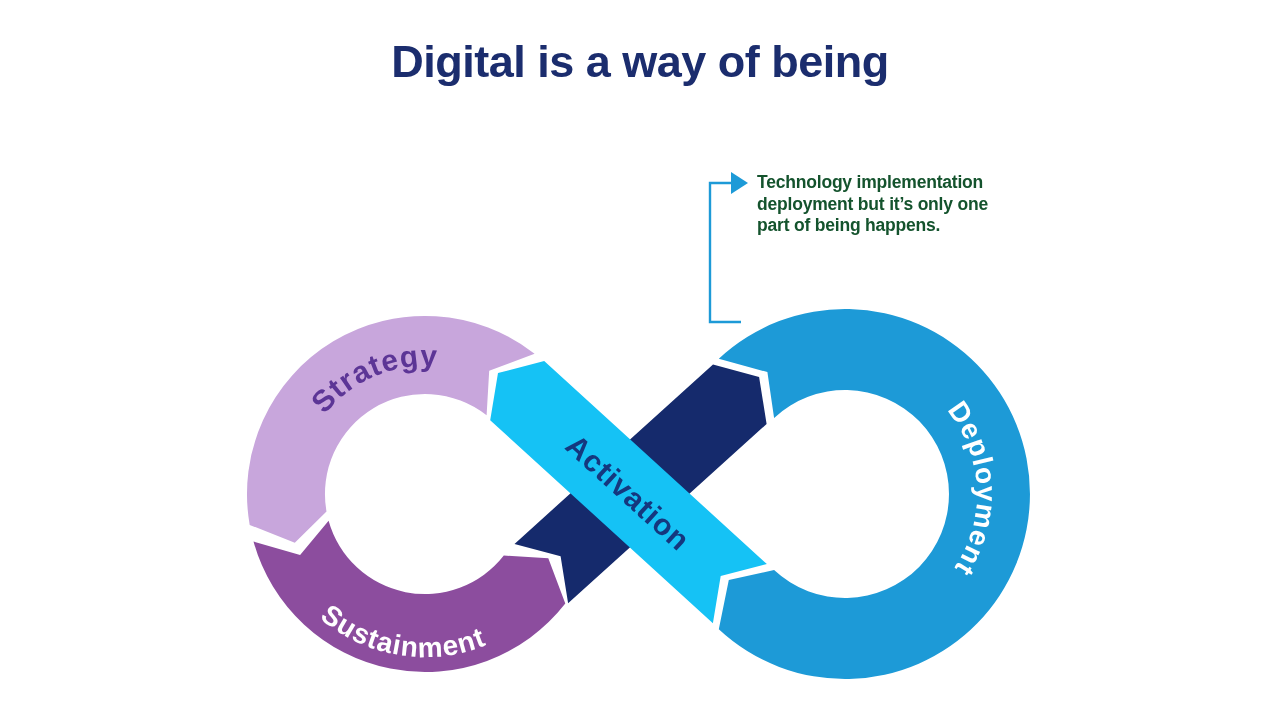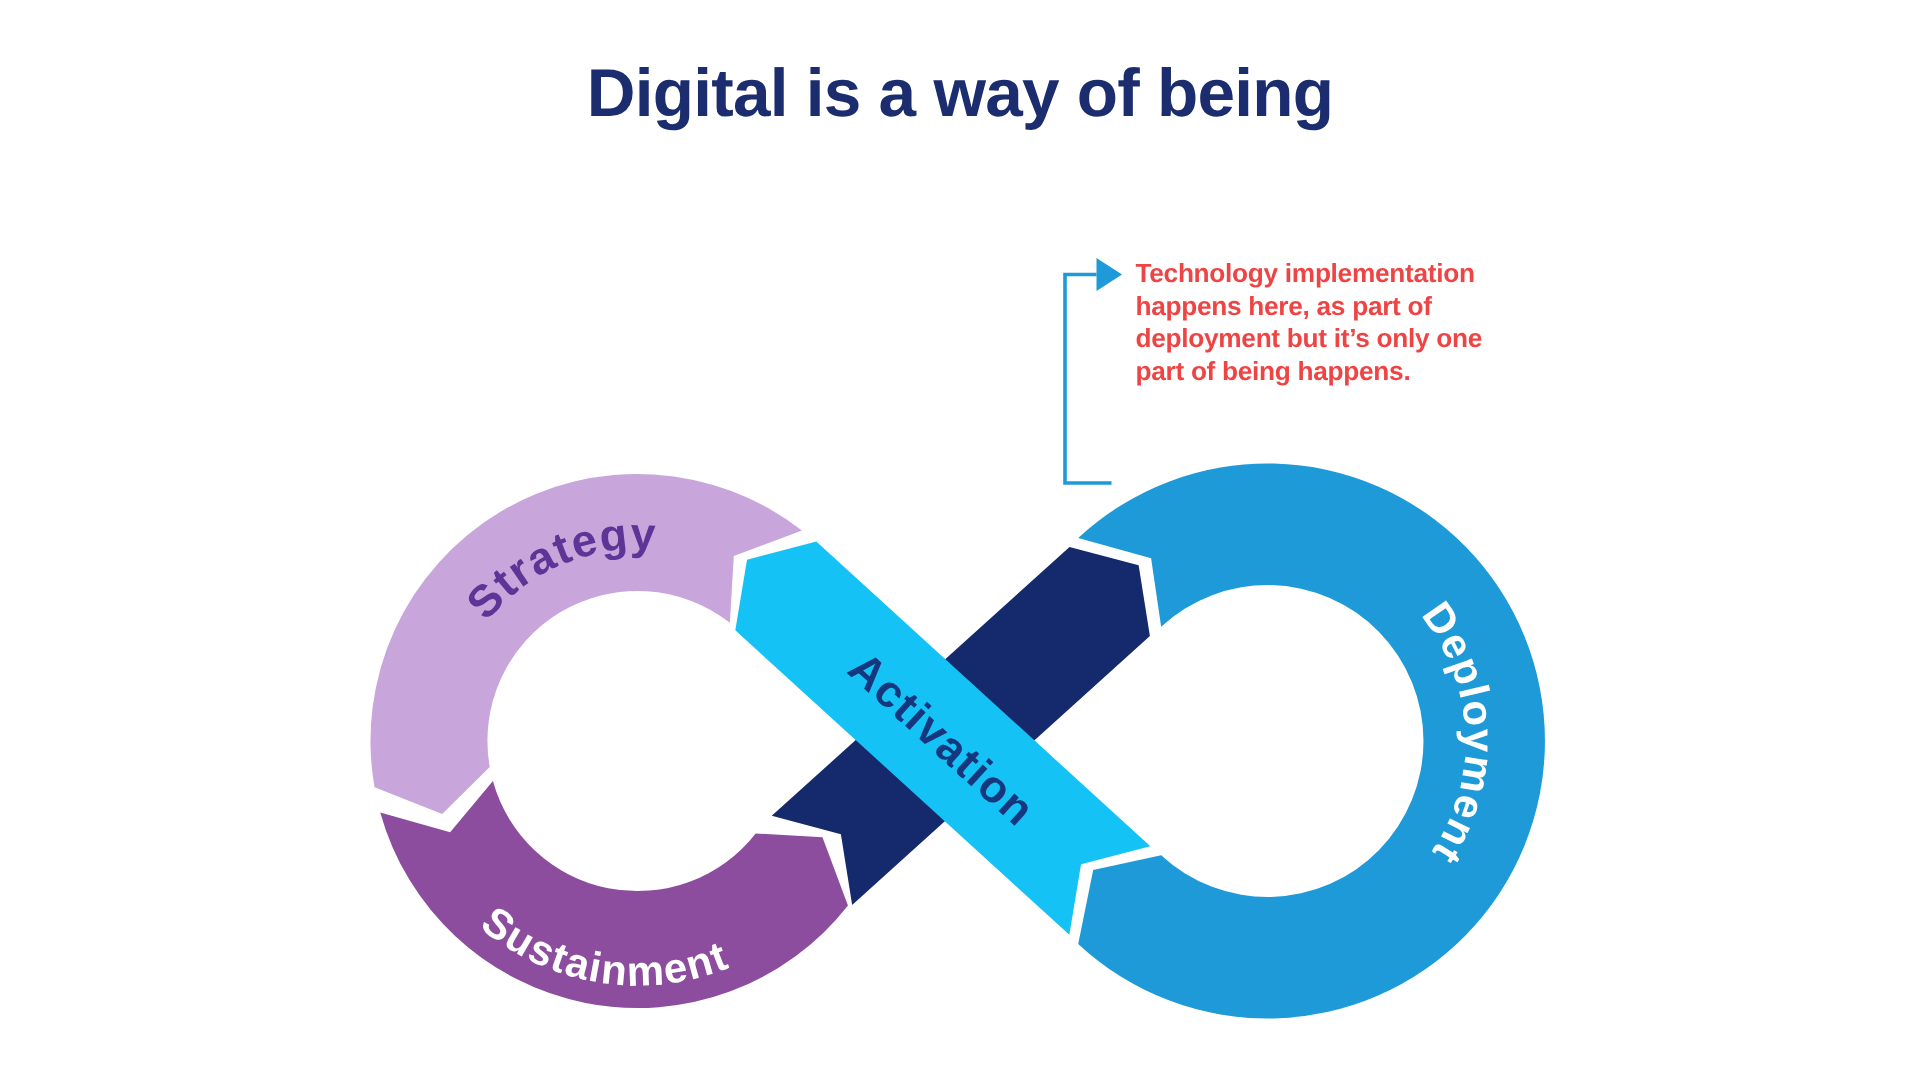--- a/index.html
+++ b/index.html
@@ -21,21 +21,21 @@
     margin:0;
   }
   .diagram-svg{
     position:absolute;
     left:0;top:0;width:1280px;height:720px;
   }
   .annotation{
     position:absolute;
     left:757px;top:172px;
     width:270px;
-    color:#ef4444;
+    color:#14532d;
     font-size:17.5px;
     font-weight:700;
     line-height:21.5px;
     letter-spacing:-0.2px;
   }
   .arc-label{
     font-family:"Liberation Sans", sans-serif;
     font-weight:700;
     letter-spacing:1px;
   }
@@ -97,18 +97,17 @@
       <textPath href="#activation-path" startOffset="50%" text-anchor="middle">Activation</textPath>
     </text>
 
     <polyline points="731,183 710,183 710,322 741,322" fill="none" stroke="#1D9AD7" stroke-width="2.4"></polyline>
 
     <polygon points="731,172 748,183 731,194" fill="#1D9AD7"></polygon>
   </svg>
 
   <div class="annotation">
     <div>Technology implementation</div>
-    <div>happens here, as part of</div>
     <div>deployment but it’s only one</div>
     <div>part of being happens.</div>
   </div>
 
 </div>
 
 </body></html>

